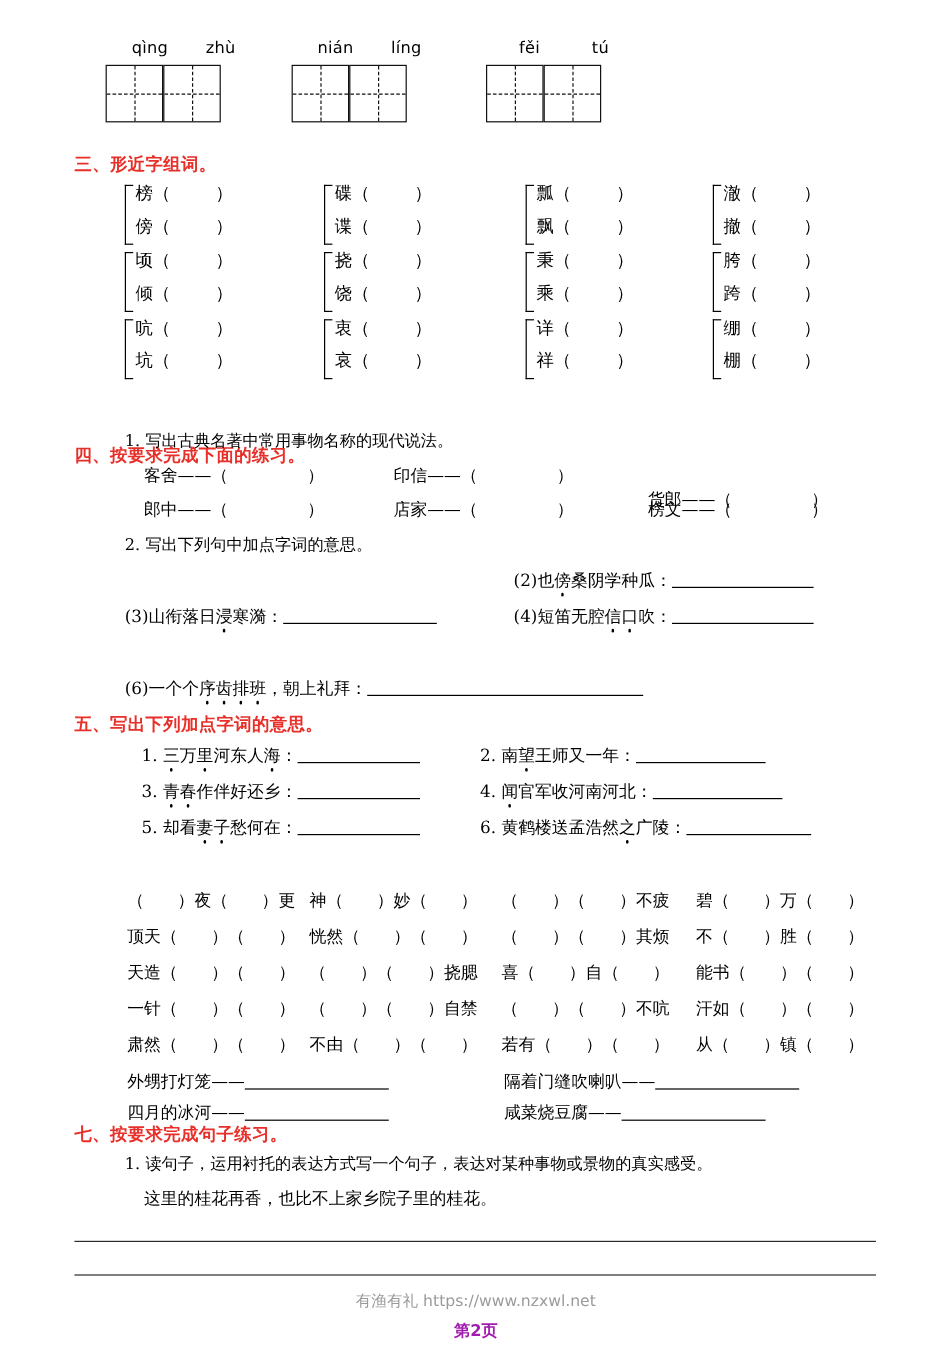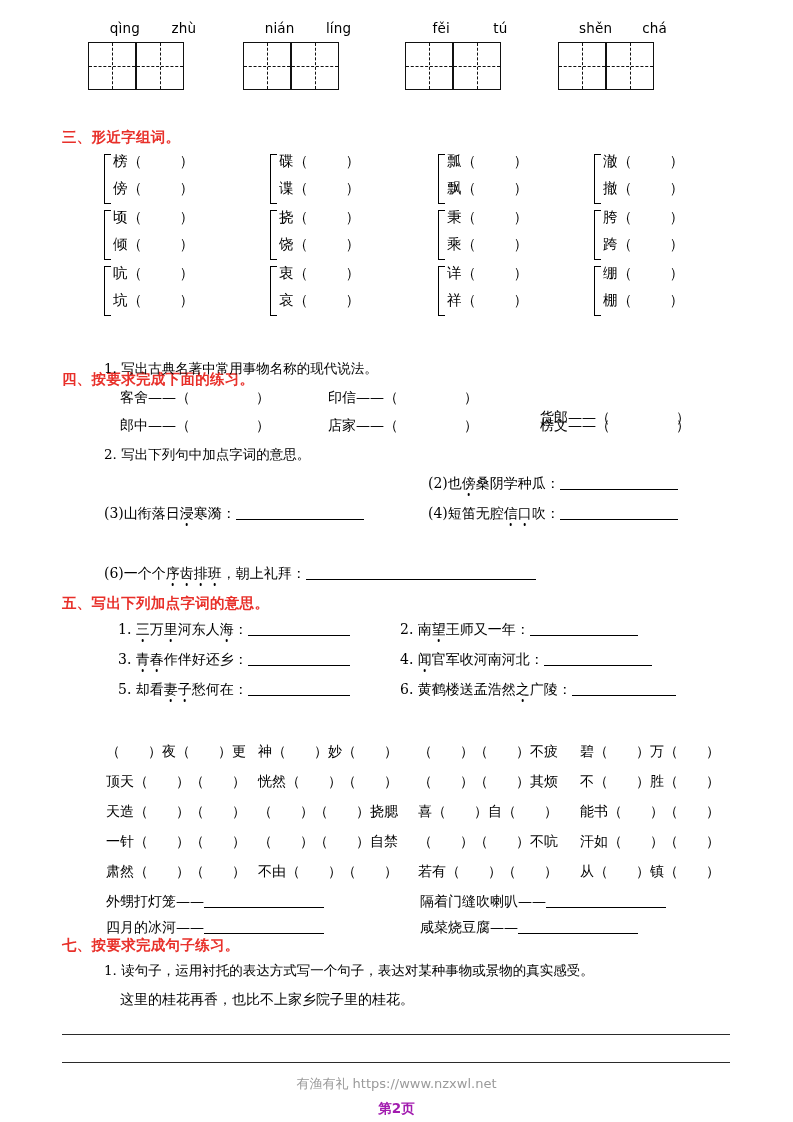--- a/index.html
+++ b/index.html
@@ -19,21 +19,21 @@
     position: relative;
     width: 793px;
     height: 1122px;
     box-sizing: border-box;
     padding: 0;
   }
 
   
   .pinyin-row {
     position: absolute;
-    top: 18px;
+    top: 30px;
     left: 0;
     width: 793px;
     height: 82px;
   }
   .pinyin-group {
     position: absolute;
     top: 0;
     width: 130px;
   }
   .pinyin-labels {
@@ -209,30 +209,20 @@
       <div class="pinyin-labels">
         <span>fěi</span>
         <span>tú</span>
       </div>
       <div class="tianzi-wrap">
         <div class="tianzi"></div>
         <div class="tianzi"></div>
       </div>
     </div>
 
-    <div class="pinyin-group" style="left:558px;">
-      <div class="pinyin-labels">
-        <span>shěn</span>
-        <span>chá</span>
-      </div>
-      <div class="tianzi-wrap">
-        <div class="tianzi"></div>
-        <div class="tianzi"></div>
-      </div>
-    </div>
   </div>
 
   <div class="sec-head" style="top:128px;">三、形近字组词。</div>
 
   <div class="brace-group" style="left:104px; top:152px;">
     <div class="brace"></div>
     <div class="pair-row r1"><span>榜</span>（<span class="paren-close">）</span></div>
     <div class="pair-row r2"><span>傍</span>（<span class="paren-close">）</span></div>
   </div>
   <div class="brace-group" style="left:104px; top:208px;">

